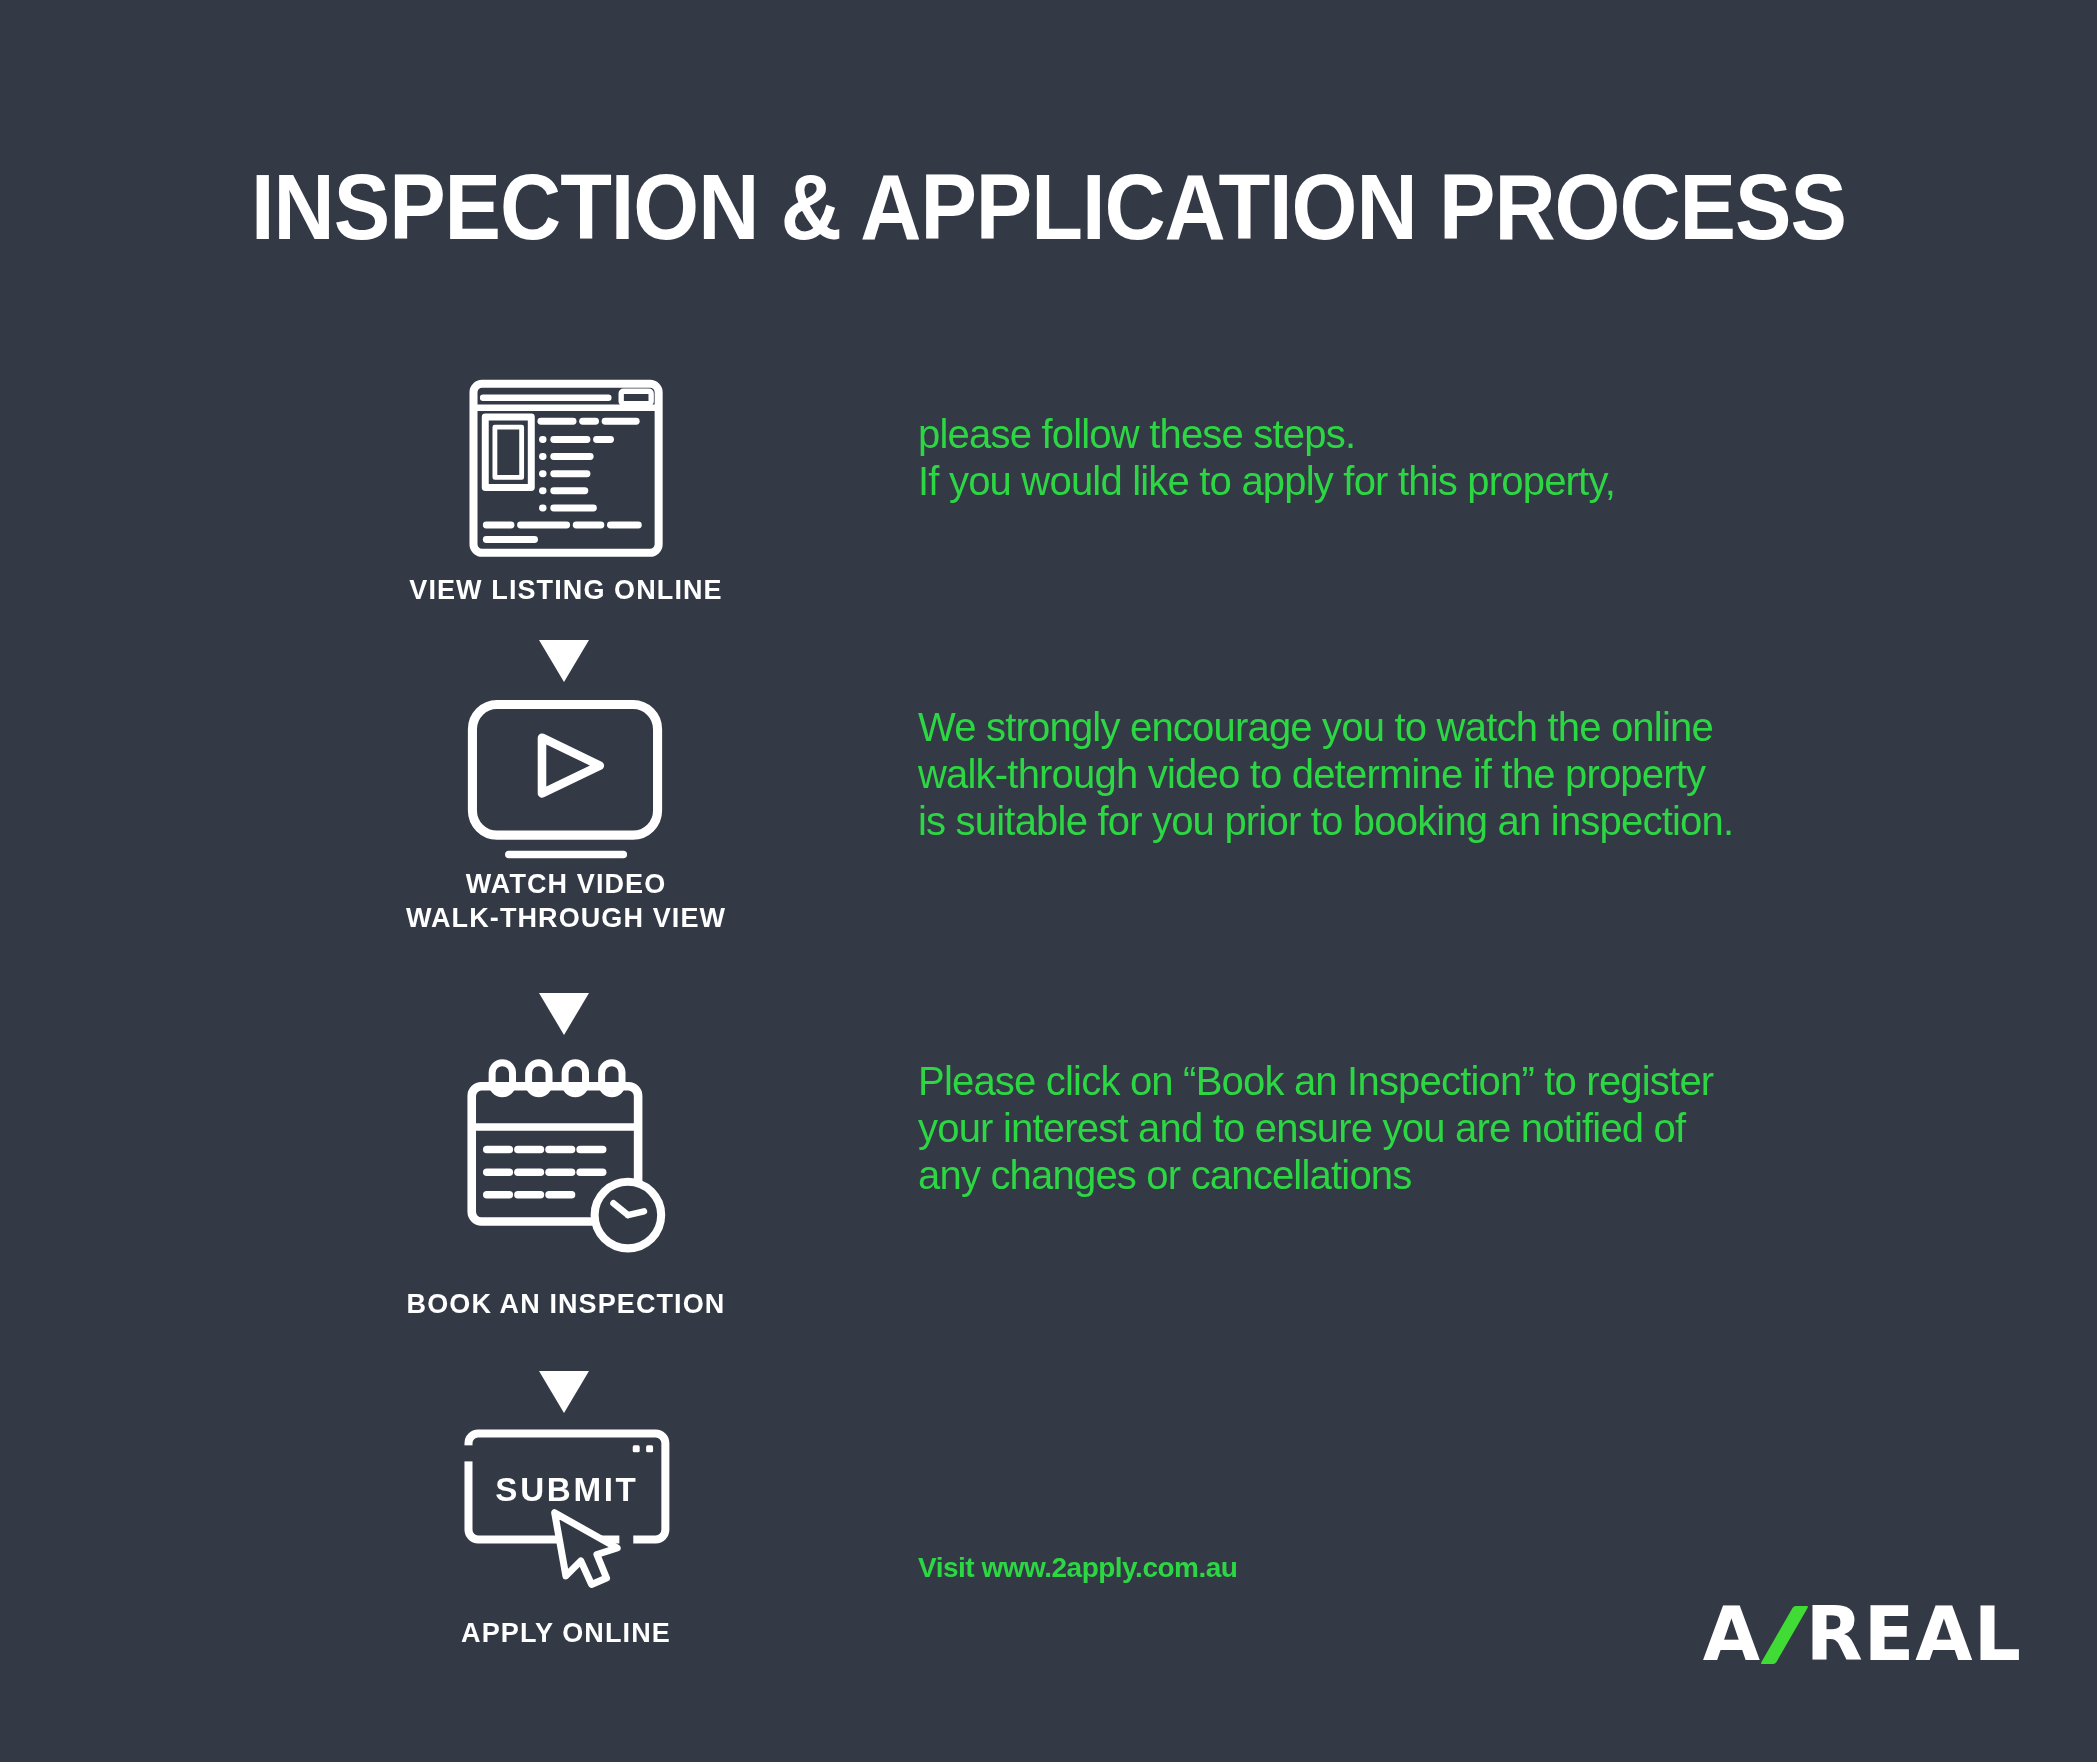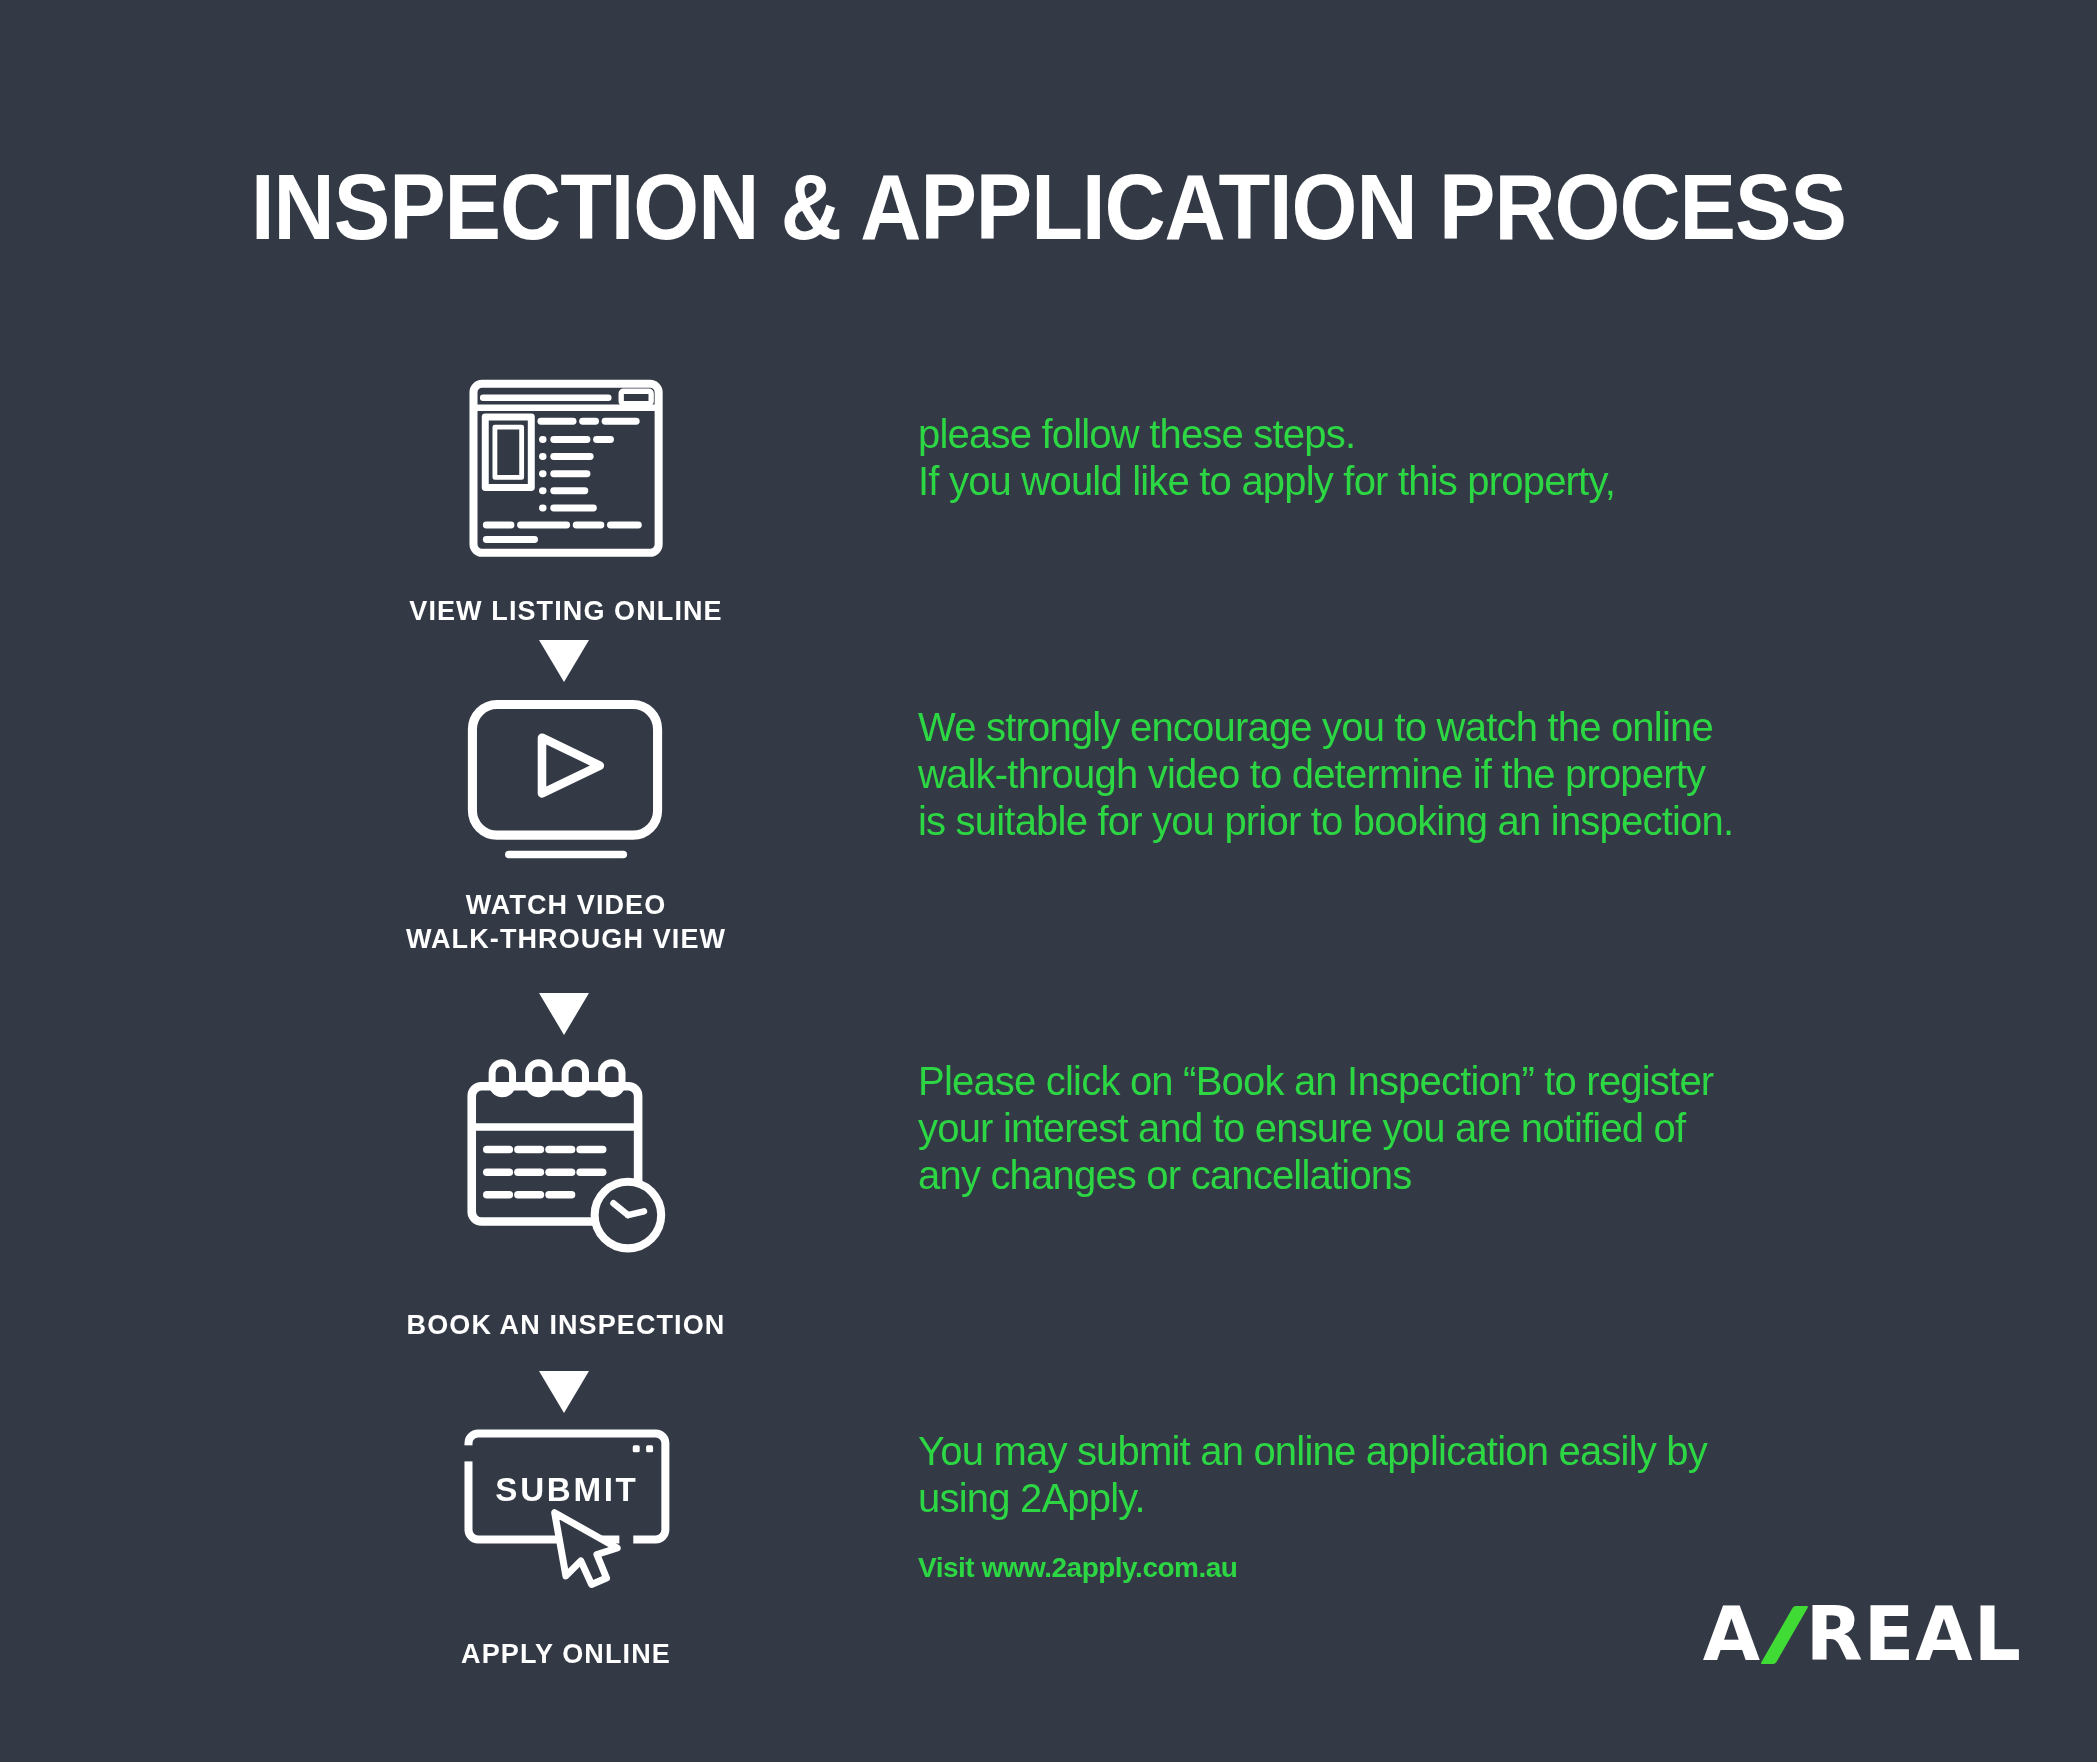--- a/index.html
+++ b/index.html
@@ -11,21 +11,21 @@
   .title{
     position:absolute;top:161px;left:0;width:100%;text-align:center;
     font-size:92px;font-weight:bold;color:var(--white,#fff);
     letter-spacing:-1.1px;transform:scaleX(.92);white-space:nowrap;line-height:1;
   }
   .icon{position:absolute;}
   .icon svg{display:block;}
   .step-label{
     position:absolute;left:322px;width:488px;text-align:center;
     color:var(--white,#fff);font-weight:bold;font-size:27px;
-    letter-spacing:1.1px;line-height:30px;white-space:nowrap;margin-top:21px;
+    letter-spacing:1.1px;line-height:30px;white-space:nowrap;
   }
   .step-label.two-line{line-height:34px;}
   .down-arrow{
     position:absolute;left:539px;width:0;height:0;
     border-left:25px solid transparent;border-right:25px solid transparent;
     border-top:42px solid var(--white,#fff);
   }
   .desc{
     position:absolute;left:918px;color:var(--green,#2CD743);
     font-size:40px;letter-spacing:-0.8px;line-height:47px;white-space:nowrap;
@@ -164,24 +164,20 @@
     <div>walk-through video to determine if the property</div>
     <div>is suitable for you prior to booking an inspection.</div>
   </div>
 
   <div class="desc" style="top:1058px;">
     <div>Please click on “Book an Inspection” to register</div>
     <div>your interest and to ensure you are notified of</div>
     <div>any changes or cancellations</div>
   </div>
 
-  <div class="desc" style="top:1428px;">
-    <div>You may submit an online application easily by</div>
-    <div>using 2Apply.</div>
-  </div>
 
   <div class="visit-note">Visit www.2apply.com.au</div>
 
   <div class="logo">
     <span>A</span><span class="slash"></span><span>REAL</span>
   </div>
 
 </div>
 
 

